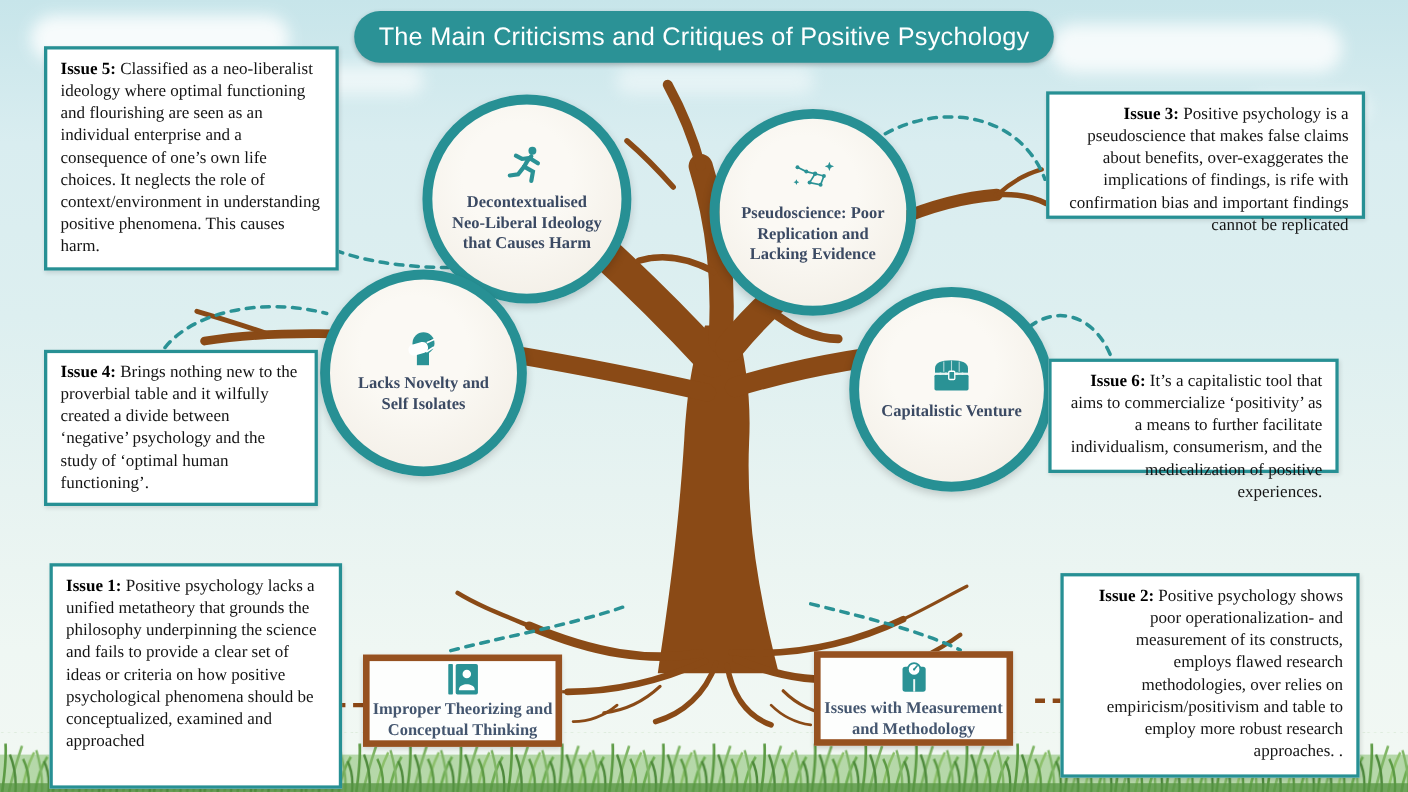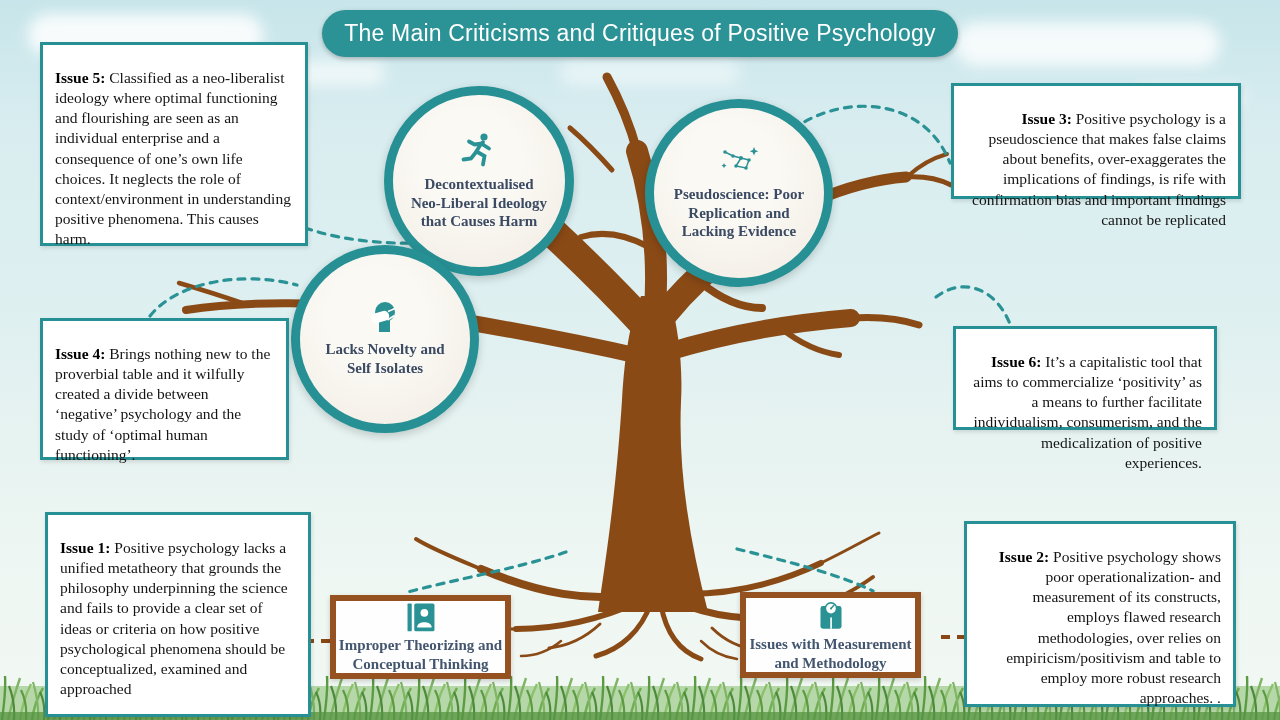--- a/index.html
+++ b/index.html
@@ -15,21 +15,21 @@
       box-shadow:0 2px 5px rgba(0,0,0,.25);}
   .title-pill span{color:#ffffff;font-family:"Liberation Sans",sans-serif;font-size:23px;letter-spacing:.2px;}
   .node{position:absolute;z-index:5;border:9px solid #279094;border-radius:50%;
       background:radial-gradient(circle at 45% 38%,#fbf9f4 35%,#f0ebe2 100%);
       box-shadow:0 3px 8px rgba(0,0,0,.18);
       display:flex;flex-direction:column;align-items:center;justify-content:center;text-align:center;}
   .node-label{width:142px;font-weight:bold;font-size:15px;line-height:1.25;color:#3b4a63;margin-top:6px;}
   .node-icon{flex:none;}
   .issue{position:absolute;z-index:5;background:#ffffff;border:3px solid #279094;
       box-shadow:1px 2px 4px rgba(0,0,0,.12);
-      padding:23px 12px;font-size:15.5px;line-height:1.3;color:#141414;box-sizing:border-box;}
+      padding:8px 12px;font-size:15.5px;line-height:1.3;color:#141414;box-sizing:border-box;}
   .issue .ilabel{font-weight:bold;color:#000;}
   .issue.right{text-align:right;}
   .bbox{position:absolute;z-index:5;background:#fdfefd;border:6px solid #965120;box-sizing:border-box;
       display:flex;flex-direction:column;align-items:center;justify-content:space-between;
       box-shadow:0 2px 5px rgba(0,0,0,.18);}
   .blabel{font-weight:bold;font-size:15px;line-height:1.22;color:#44566f;text-align:center;margin-top:2px;}
 </style>
 </head>
 <body>
 
@@ -161,20 +161,38 @@
       <rect x="13" y="19" width="11" height="13" fill="#2a9295"></rect>
       <circle cx="25.5" cy="9.5" r="1.1" fill="#0e5c60"></circle>
       <g transform="rotate(-16 16 16)">
         <rect x="5" y="11.5" width="18" height="10" rx="4.5" fill="#ffffff"></rect>
       </g>
       <path d="M22,11.5 L29,8.5 M21.5,20 L28.5,15.5" stroke="#ffffff" stroke-width="1.5" fill="none"></path>
     </svg>
     <div class="node-label">Lacks Novelty and Self Isolates</div>
   </div>
 
+  <div class="node" style="left:772px;top:261px;width:168px;height:168px">
+    <svg class="node-icon" width="44" height="34" viewBox="0 0 44 34">
+      <path d="M7,14 L7,10 Q7,2.5 22,2.5 Q37,2.5 37,10 L37,14 Z" fill="#2a9295"></path>
+      <g stroke="#ffffff" stroke-width="1" opacity=".65">
+          <path d="M15,3.6 V13 M22,2.8 V13 M29,3.6 V13" fill="none"></path>
+        </g>
+      <rect x="6.5" y="15.5" width="31" height="14.5" rx="1.5" fill="#2a9295"></rect>
+      <rect x="7" y="13.8" width="30" height="1.9" fill="#e8f4f2"></rect>
+      <g fill="#e8f4f2">
+          <circle cx="12" cy="14.7" r="1.1"></circle>
+          <circle cx="17" cy="14.7" r="1.1"></circle>
+          <circle cx="27" cy="14.7" r="1.1"></circle>
+          <circle cx="32" cy="14.7" r="1.1"></circle>
+        </g>
+      <rect x="19.5" y="12.5" width="5.5" height="7.5" rx="1" fill="#2a9295" stroke="#ffffff" stroke-width="1.2"></rect>
+    </svg>
+    <div class="node-label">Capitalistic Venture</div>
+  </div>
 
   <div class="issue" style="left:40px;top:42px;width:268px;height:204px">
     <span class="ilabel">Issue 5:</span>
     <span class="itext">Classified as a neo-liberalist ideology where optimal functioning and flourishing are seen as an individual enterprise and a consequence of one’s own life choices. It neglects the role of context/environment in understanding positive phenomena. This causes harm.</span>
   </div>
 
   <div class="issue right" style="left:951px;top:83px;width:290px;height:116px">
     <span class="ilabel">Issue 3:</span>
     <span class="itext">Positive psychology is a pseudoscience that makes false claims about benefits, over-exaggerates the implications of findings, is rife with confirmation bias and important findings cannot be replicated</span>
   </div>

